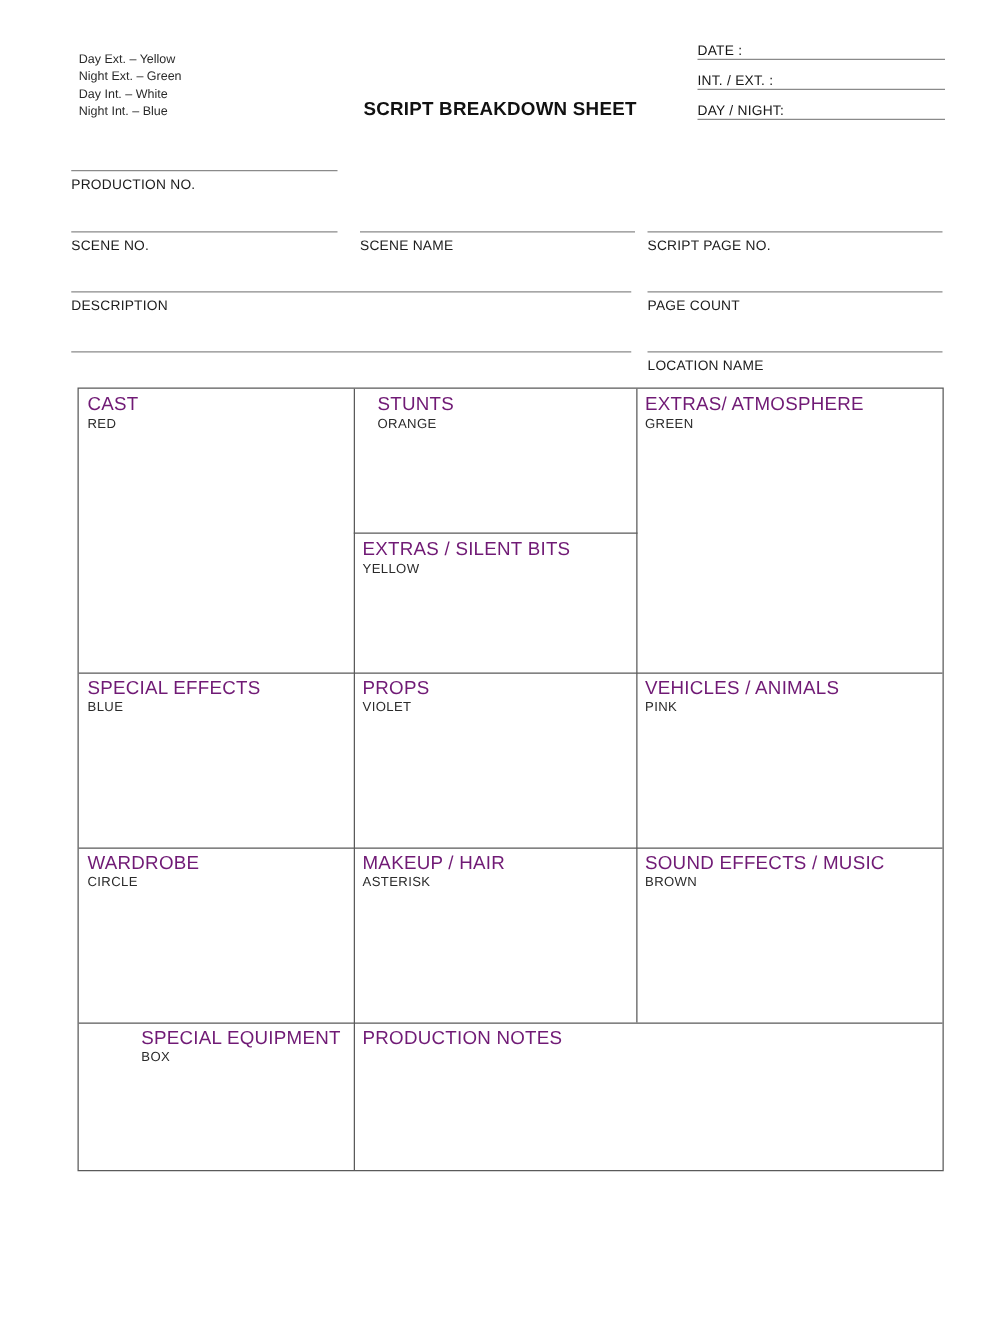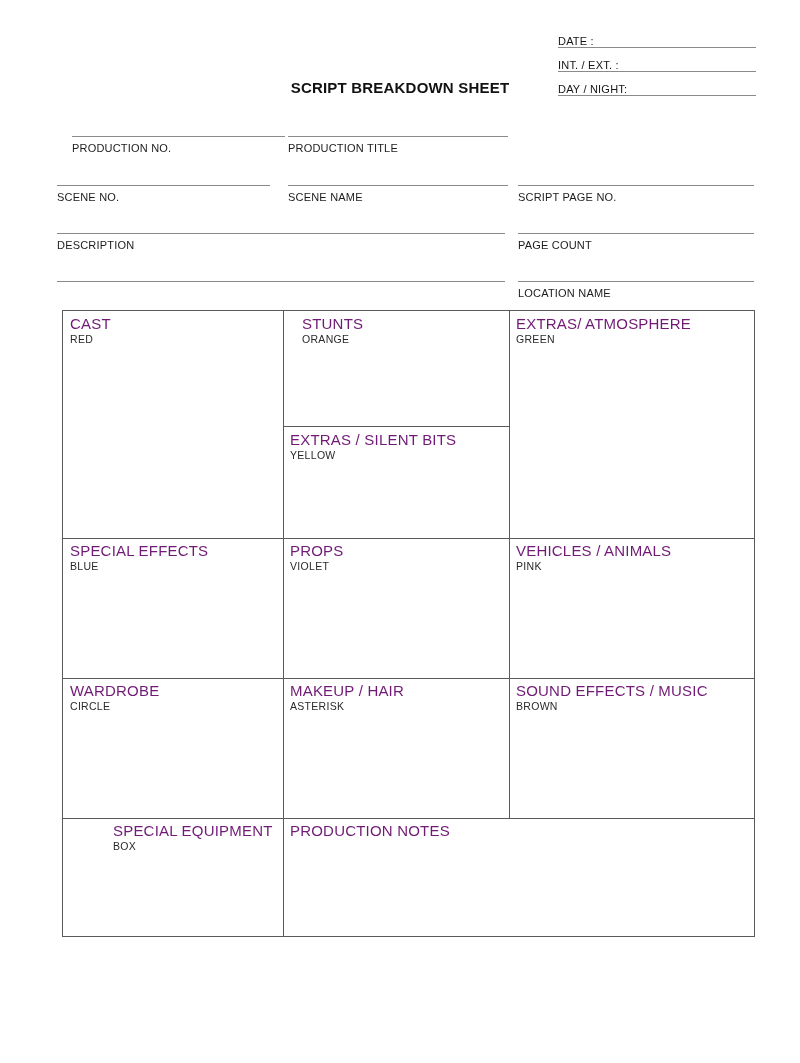--- a/index.html
+++ b/index.html
@@ -30,21 +30,21 @@
   .tr-field .tr-label { font-size:11px; color:#161616; letter-spacing:0.2px; }
   .tr-date { top:31px; }
   .tr-intext { top:55px; }
   .tr-daynight { top:79px; }
 
   
   .info-field {
     position:absolute; border-top:1px solid #8a8a8a;
     padding-top:5px; font-size:11px; color:#1c1c1c; letter-spacing:0.2px;
   }
-  .f-prod-no        { left:72px;  top:136px; width:213px; }
+  .f-prod-no        { left:57px;  top:136px; width:213px; }
   .f-prod-title     { left:288px; top:136px; width:220px; }
   .f-breakdown-page { left:518px; top:136px; width:236px; }
   .f-scene-no       { left:57px;  top:185px; width:213px; }
   .f-scene-name     { left:288px; top:185px; width:220px; }
   .f-script-page    { left:518px; top:185px; width:236px; }
   .f-description    { left:57px;  top:233px; width:448px; }
   .f-page-count     { left:518px; top:233px; width:236px; }
   .f-desc-line2     { left:57px;  top:281px; width:448px; height:1px; padding:0; }
   .f-location-name  { left:518px; top:281px; width:236px; }
 
@@ -76,35 +76,40 @@
   .c-makeup      { left:227px; top:371px; }
   .c-sound       { left:453px; top:371px; }
   .c-equipment   { left:7px;   top:511px;margin-left:43px; }
   .c-prod-notes  { left:227px; top:511px; }
 </style>
 </head>
 <body>
 
 <div class="sheet">
 
+  <div class="legend">
+    <div>Day Ext. – Yellow</div>
+    <div>Night Ext. – Green</div>
+    <div>Day Int. – White</div>
+    <div>Night Int. – Blue</div>
+  </div>
 
   <div class="title">SCRIPT BREAKDOWN SHEET</div>
 
   <div class="tr-field tr-date">
     <span class="tr-label">DATE :</span>
   </div>
   <div class="tr-field tr-intext">
     <span class="tr-label">INT. / EXT. :</span>
   </div>
   <div class="tr-field tr-daynight">
     <span class="tr-label">DAY / NIGHT:</span>
   </div>
 
   <div class="info-field f-prod-no">PRODUCTION NO.</div>
-  <div class="info-field f-prod-title">PRODUCTION TITLE</div>
 
   <div class="info-field f-scene-no">SCENE NO.</div>
   <div class="info-field f-scene-name">SCENE NAME</div>
   <div class="info-field f-script-page">SCRIPT PAGE NO.</div>
 
   <div class="info-field f-description">DESCRIPTION</div>
   <div class="info-field f-page-count">PAGE COUNT</div>
 
   <div class="info-field f-desc-line2"></div>
   <div class="info-field f-location-name">LOCATION NAME</div>

